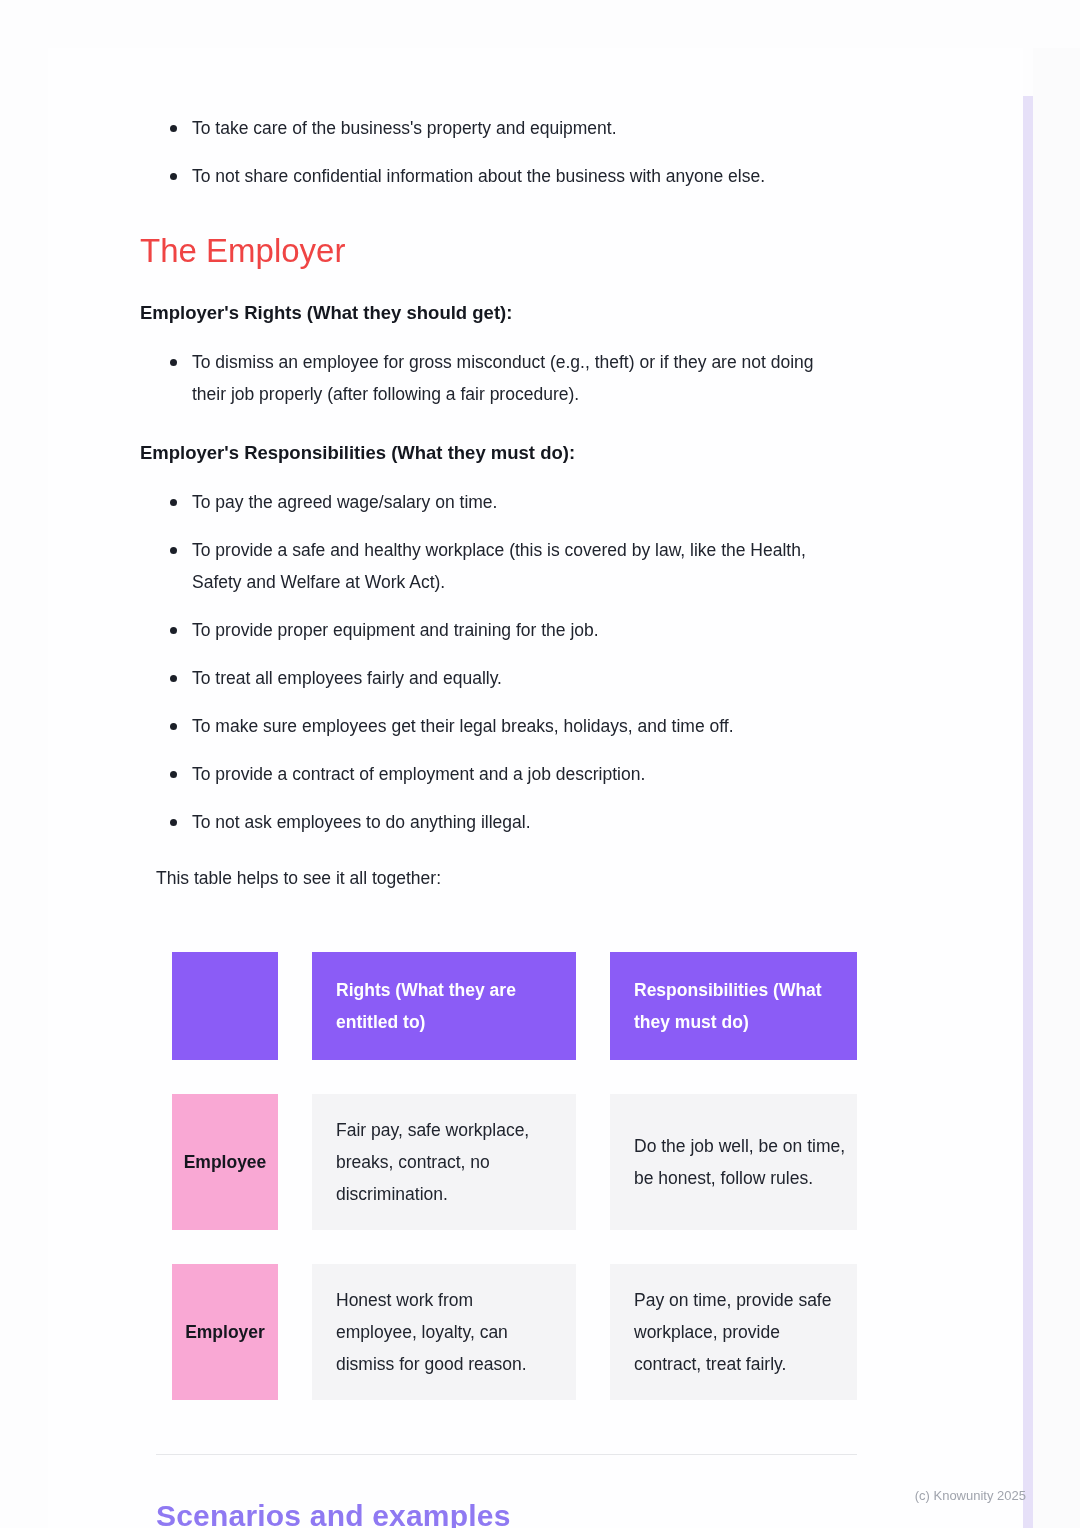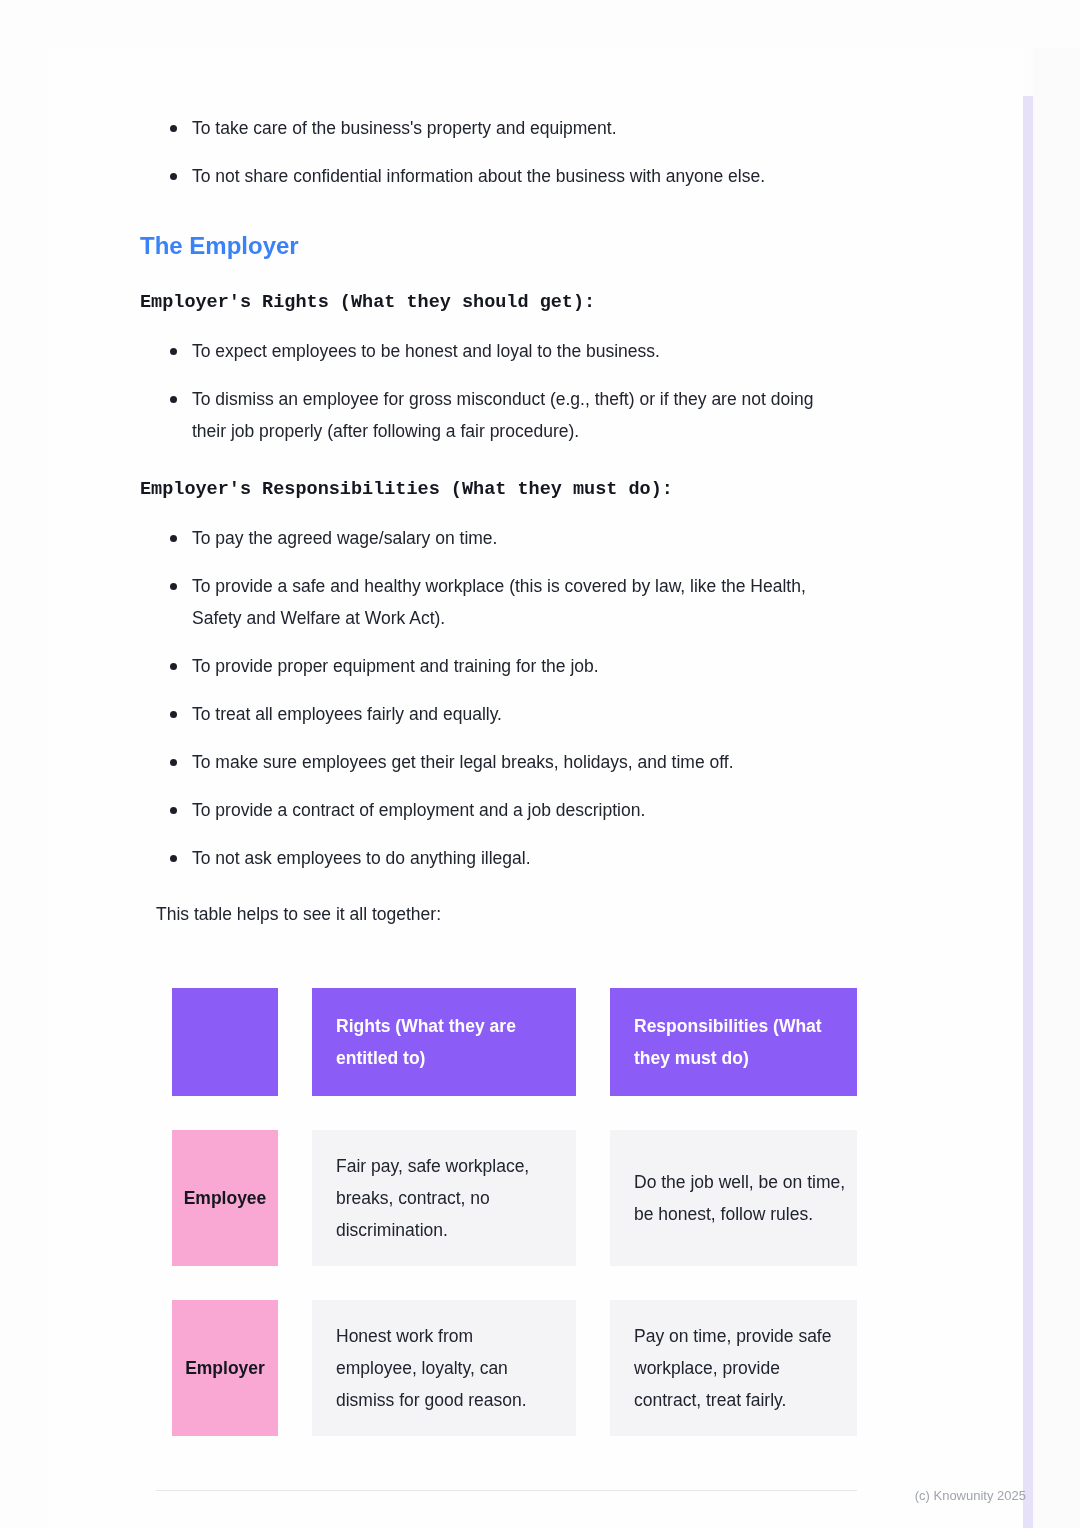--- a/index.html
+++ b/index.html
@@ -54,31 +54,30 @@
     content: "";
     position: absolute;
     left: 0;
     top: 13px;
     width: 7px;
     height: 7px;
     border-radius: 50%;
     background: #1b1f28;
   }
   h2.section-title {
-    font-size: 24px;
-    font-weight: 700;
-    color: #3b82f6;
+    font-size: 33px;
+    font-weight: 400;
+    color: #ef4444;
     margin: 40px 0 26px 0;
   }
   h3.subhead {
     font-size: 18.5px;
     font-weight: 700;
     color: #14171f;
     margin: 32px 0 22px 0;
-    font-family: Liberation Mono, monospace;
   }
   p.table-intro {
     font-size: 17.5px;
     line-height: 32px;
     margin-top: 24px;
     color: #20242e;
   }
   .rights-table {
     margin-top: 42px;
     display: grid;
@@ -145,21 +144,20 @@
   <ul class="bullets">
     <li>To take care of the business's property and equipment.</li>
     <li>To not share confidential information about the business with anyone else.</li>
   </ul>
 
   <h2 class="section-title">The Employer</h2>
 
   <h3 class="subhead">Employer's Rights (What they should get):</h3>
 
   <ul class="bullets">
-    <li>To expect employees to be honest and loyal to the business.</li>
     <li>To dismiss an employee for gross misconduct (e.g., theft) or if they are not doing their job properly (after following a fair procedure).</li>
   </ul>
 
   <h3 class="subhead">Employer's Responsibilities (What they must do):</h3>
 
   <ul class="bullets">
     <li>To pay the agreed wage/salary on time.</li>
     <li>To provide a safe and healthy workplace (this is covered by law, like the Health, Safety and Welfare at Work Act).</li>
     <li>To provide proper equipment and training for the job.</li>
     <li>To treat all employees fairly and equally.</li>

